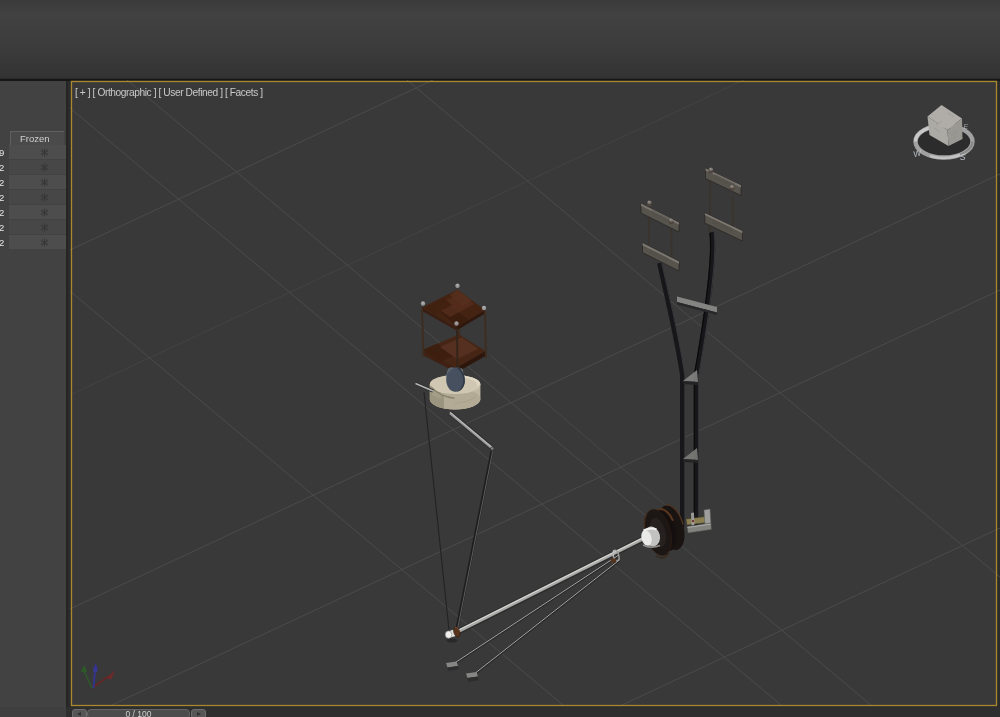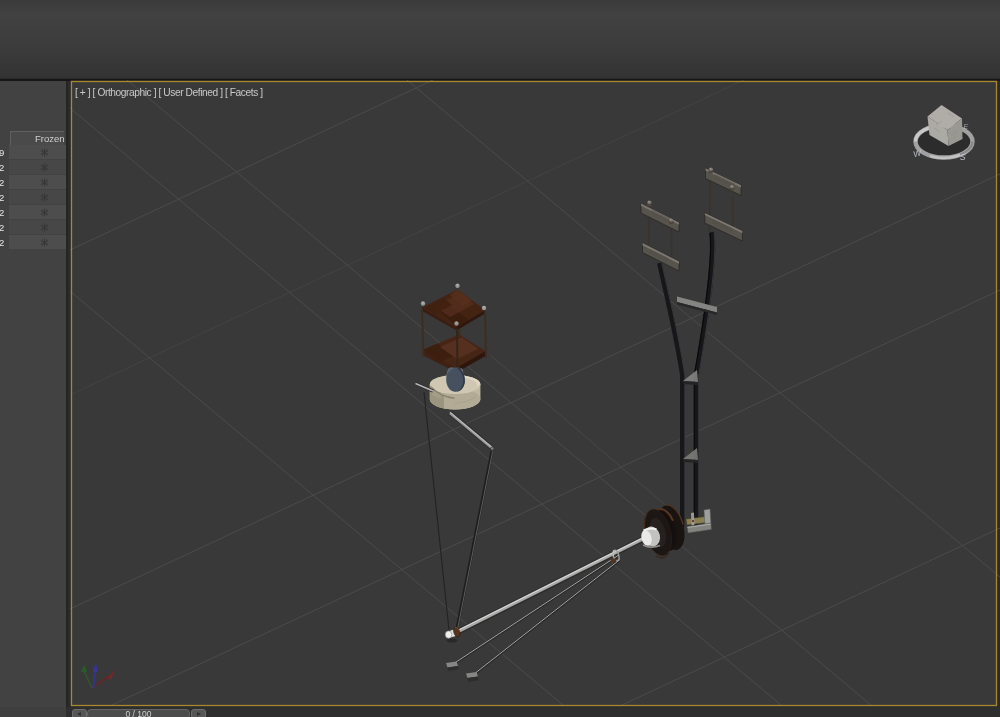--- a/index.html
+++ b/index.html
@@ -1,20 +1,20 @@
 <!DOCTYPE html>
 <html><head>
 <meta charset="utf-8">
 <style>
 html,body{margin:0;padding:0;background:#2b2b2b;}
 #root{position:relative;width:1000px;height:717px;overflow:hidden;font-family:"Liberation Sans",sans-serif;background:#2b2b2b;}
 #topbar{position:absolute;left:0;top:0;width:1000px;height:78px;background:linear-gradient(180deg,#3b3b3b 0%,#414141 18%,#3d3d3d 55%,#333333 100%);}
 #topsep{position:absolute;left:0;top:78.5px;width:1000px;height:2px;background:#161616;}
 #leftpanel{position:absolute;left:0;top:81px;width:66px;height:636px;background:#424242;border-right:2px solid #252525;}
-#frozenhdr{position:absolute;left:10px;top:50px;width:54px;height:16px;background:#4a4a4a;border:1px solid #606060;border-right:none;color:#d0d0d0;font-size:9.5px;line-height:13px;padding-left:24px;box-sizing:border-box;}
+#frozenhdr{position:absolute;left:10px;top:50px;width:54px;height:16px;background:#4a4a4a;border:1px solid #606060;border-right:none;color:#d0d0d0;font-size:9.5px;line-height:13px;padding-left:9px;box-sizing:border-box;}
 .prow{position:absolute;left:0;width:66px;height:14px;}
 .pnum{position:absolute;left:-1px;top:1.5px;width:8px;color:#e4e4e4;font-size:9.5px;line-height:11px;}
 .pcell{position:absolute;left:9px;top:0;width:57px;height:14px;background:#4d4d4d;}
 .pcell.alt{background:#474747;}
 .snowsvg{position:absolute;left:31px;top:2.5px;}
 #bottombar{position:absolute;left:66px;top:707px;width:934px;height:10px;background:#2e2e2e;}
 #bleft{position:absolute;left:0px;top:707px;width:66px;height:10px;background:#3f3f3f;}
 #vpsvg{position:absolute;left:70px;top:80px;filter:blur(0.35px);}
 #btn1{position:absolute;left:72px;top:709px;width:13px;height:8px;background:#565656;border:1px solid #6e6e6e;border-radius:3px;}
 #track{position:absolute;left:87px;top:709px;width:101px;height:8px;background:#4c4c4c;border:1px solid #646464;border-radius:4px;color:#cfcfcf;font-size:8.5px;text-align:center;line-height:9.5px;}

